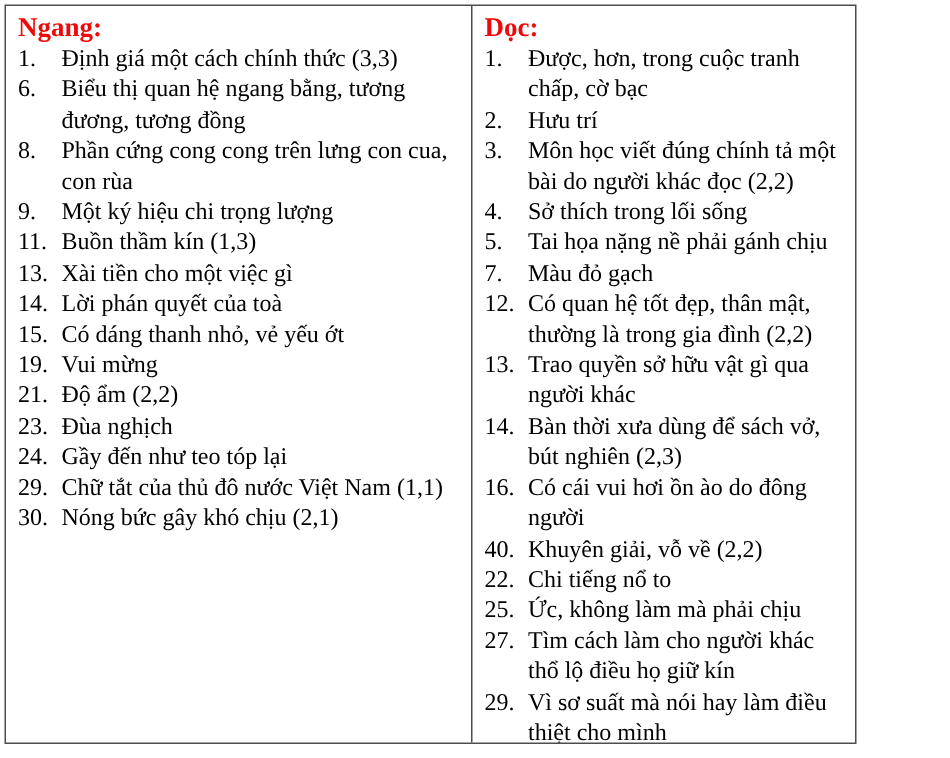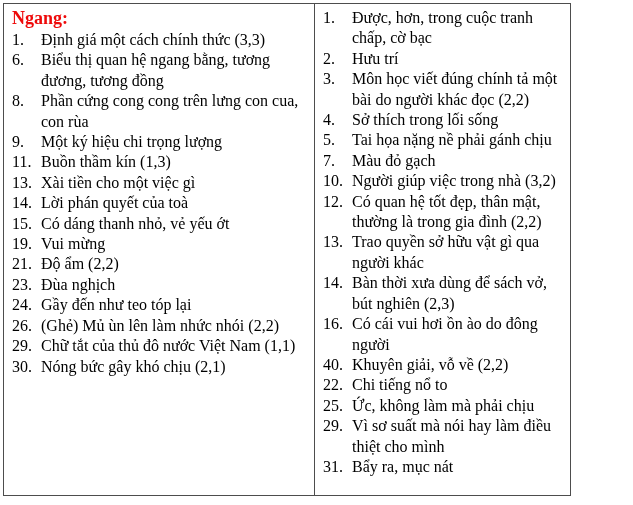--- a/index.html
+++ b/index.html
@@ -111,35 +111,32 @@
           </div>
           <div class="clue">
             <span class="clue-num">23.</span>
             <span class="clue-text">Đùa nghịch</span>
           </div>
           <div class="clue">
             <span class="clue-num">24.</span>
             <span class="clue-text">Gầy đến như teo tóp lại</span>
           </div>
           <div class="clue">
-            <span class="clue-num">26.</span>
-            <span class="clue-text">(Ghẻ) Mủ ùn lên làm nhức nhói (2,2)</span>
-          </div>
-          <div class="clue">
             <span class="clue-num">29.</span>
             <span class="clue-text">Chữ tắt của thủ đô nước Việt Nam (1,1)</span>
           </div>
           <div class="clue">
             <span class="clue-num">30.</span>
             <span class="clue-text">Nóng bức gây khó chịu (2,1)</span>
           </div>
         </div>
     </section>
 
     <section class="col col-down">
+      <h2 class="col-title">Dọc:</h2>
       <div class="clue-list" id="down-list">
           <div class="clue">
             <span class="clue-num">1.</span>
             <span class="clue-text">Được, hơn, trong cuộc tranh chấp, cờ bạc</span>
           </div>
           <div class="clue">
             <span class="clue-num">2.</span>
             <span class="clue-text">Hưu trí</span>
           </div>
           <div class="clue">
@@ -152,24 +149,20 @@
           </div>
           <div class="clue">
             <span class="clue-num">5.</span>
             <span class="clue-text">Tai họa nặng nề phải gánh chịu</span>
           </div>
           <div class="clue">
             <span class="clue-num">7.</span>
             <span class="clue-text">Màu đỏ gạch</span>
           </div>
           <div class="clue">
-            <span class="clue-num">10.</span>
-            <span class="clue-text">Người giúp việc trong nhà (3,2)</span>
-          </div>
-          <div class="clue">
             <span class="clue-num">12.</span>
             <span class="clue-text">Có quan hệ tốt đẹp, thân mật, thường là trong gia đình (2,2)</span>
           </div>
           <div class="clue">
             <span class="clue-num">13.</span>
             <span class="clue-text">Trao quyền sở hữu vật gì qua người khác</span>
           </div>
           <div class="clue">
             <span class="clue-num">14.</span>
             <span class="clue-text">Bàn thời xưa dùng để sách vở, bút nghiên (2,3)</span>
@@ -184,20 +177,24 @@
           </div>
           <div class="clue">
             <span class="clue-num">22.</span>
             <span class="clue-text">Chi tiếng nổ to</span>
           </div>
           <div class="clue">
             <span class="clue-num">25.</span>
             <span class="clue-text">Ức, không làm mà phải chịu</span>
           </div>
           <div class="clue">
+            <span class="clue-num">27.</span>
+            <span class="clue-text">Tìm cách làm cho người khác thổ lộ điều họ giữ kín</span>
+          </div>
+          <div class="clue">
             <span class="clue-num">29.</span>
             <span class="clue-text">Vì sơ suất mà nói hay làm điều thiệt cho mình</span>
           </div>
           <div class="clue">
             <span class="clue-num">31.</span>
             <span class="clue-text">Bẩy ra, mục nát</span>
           </div>
         </div>
     </section>
 

